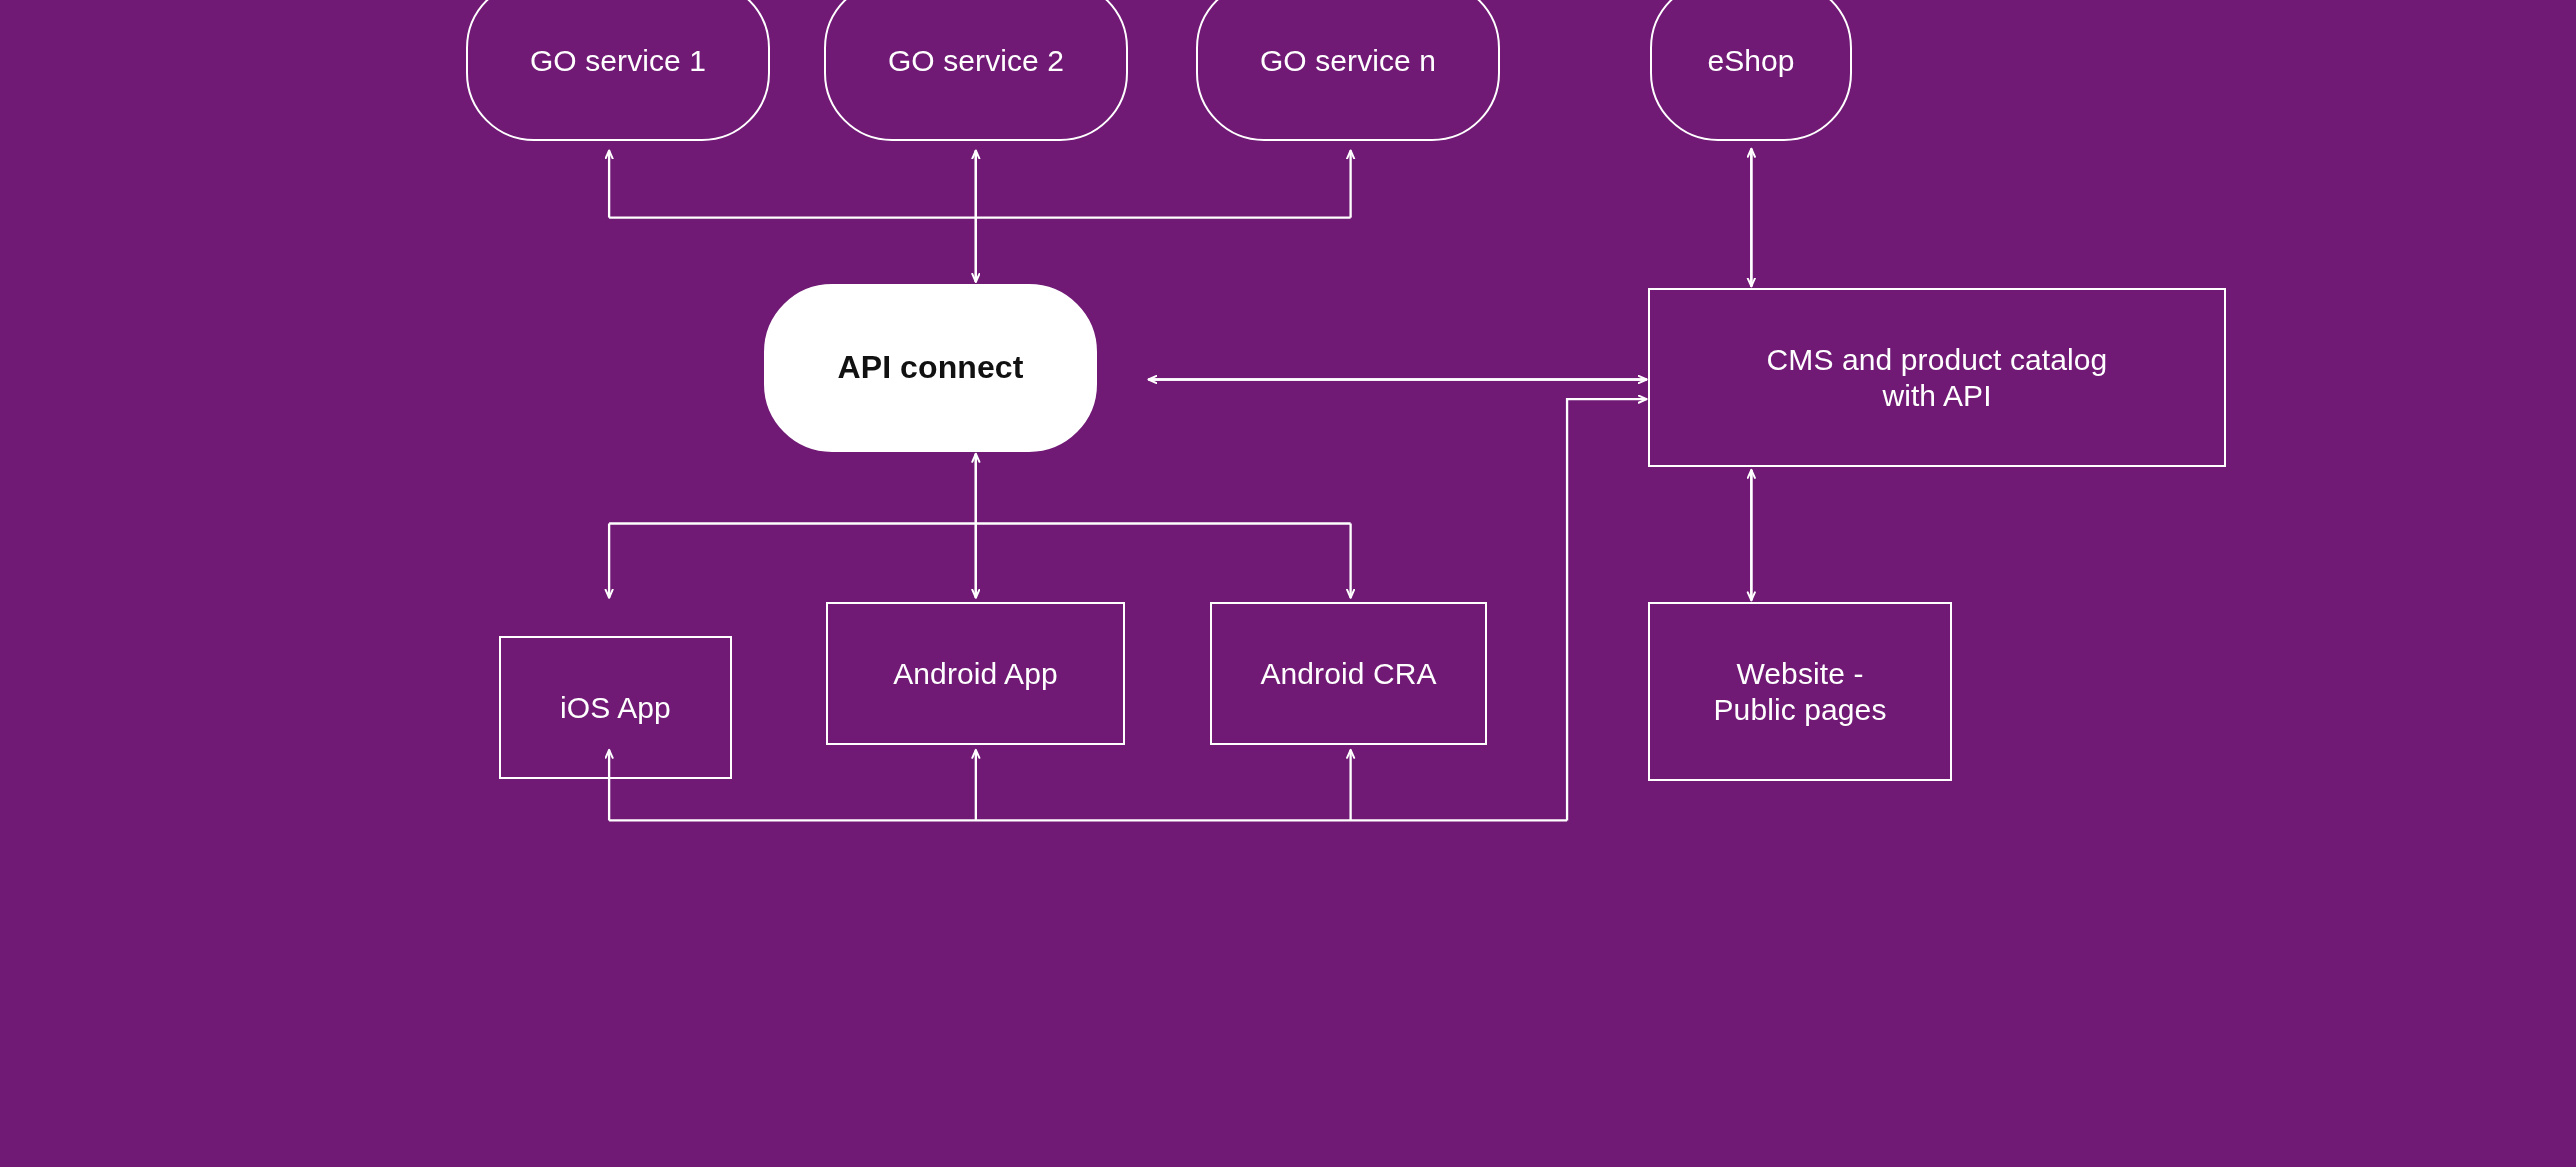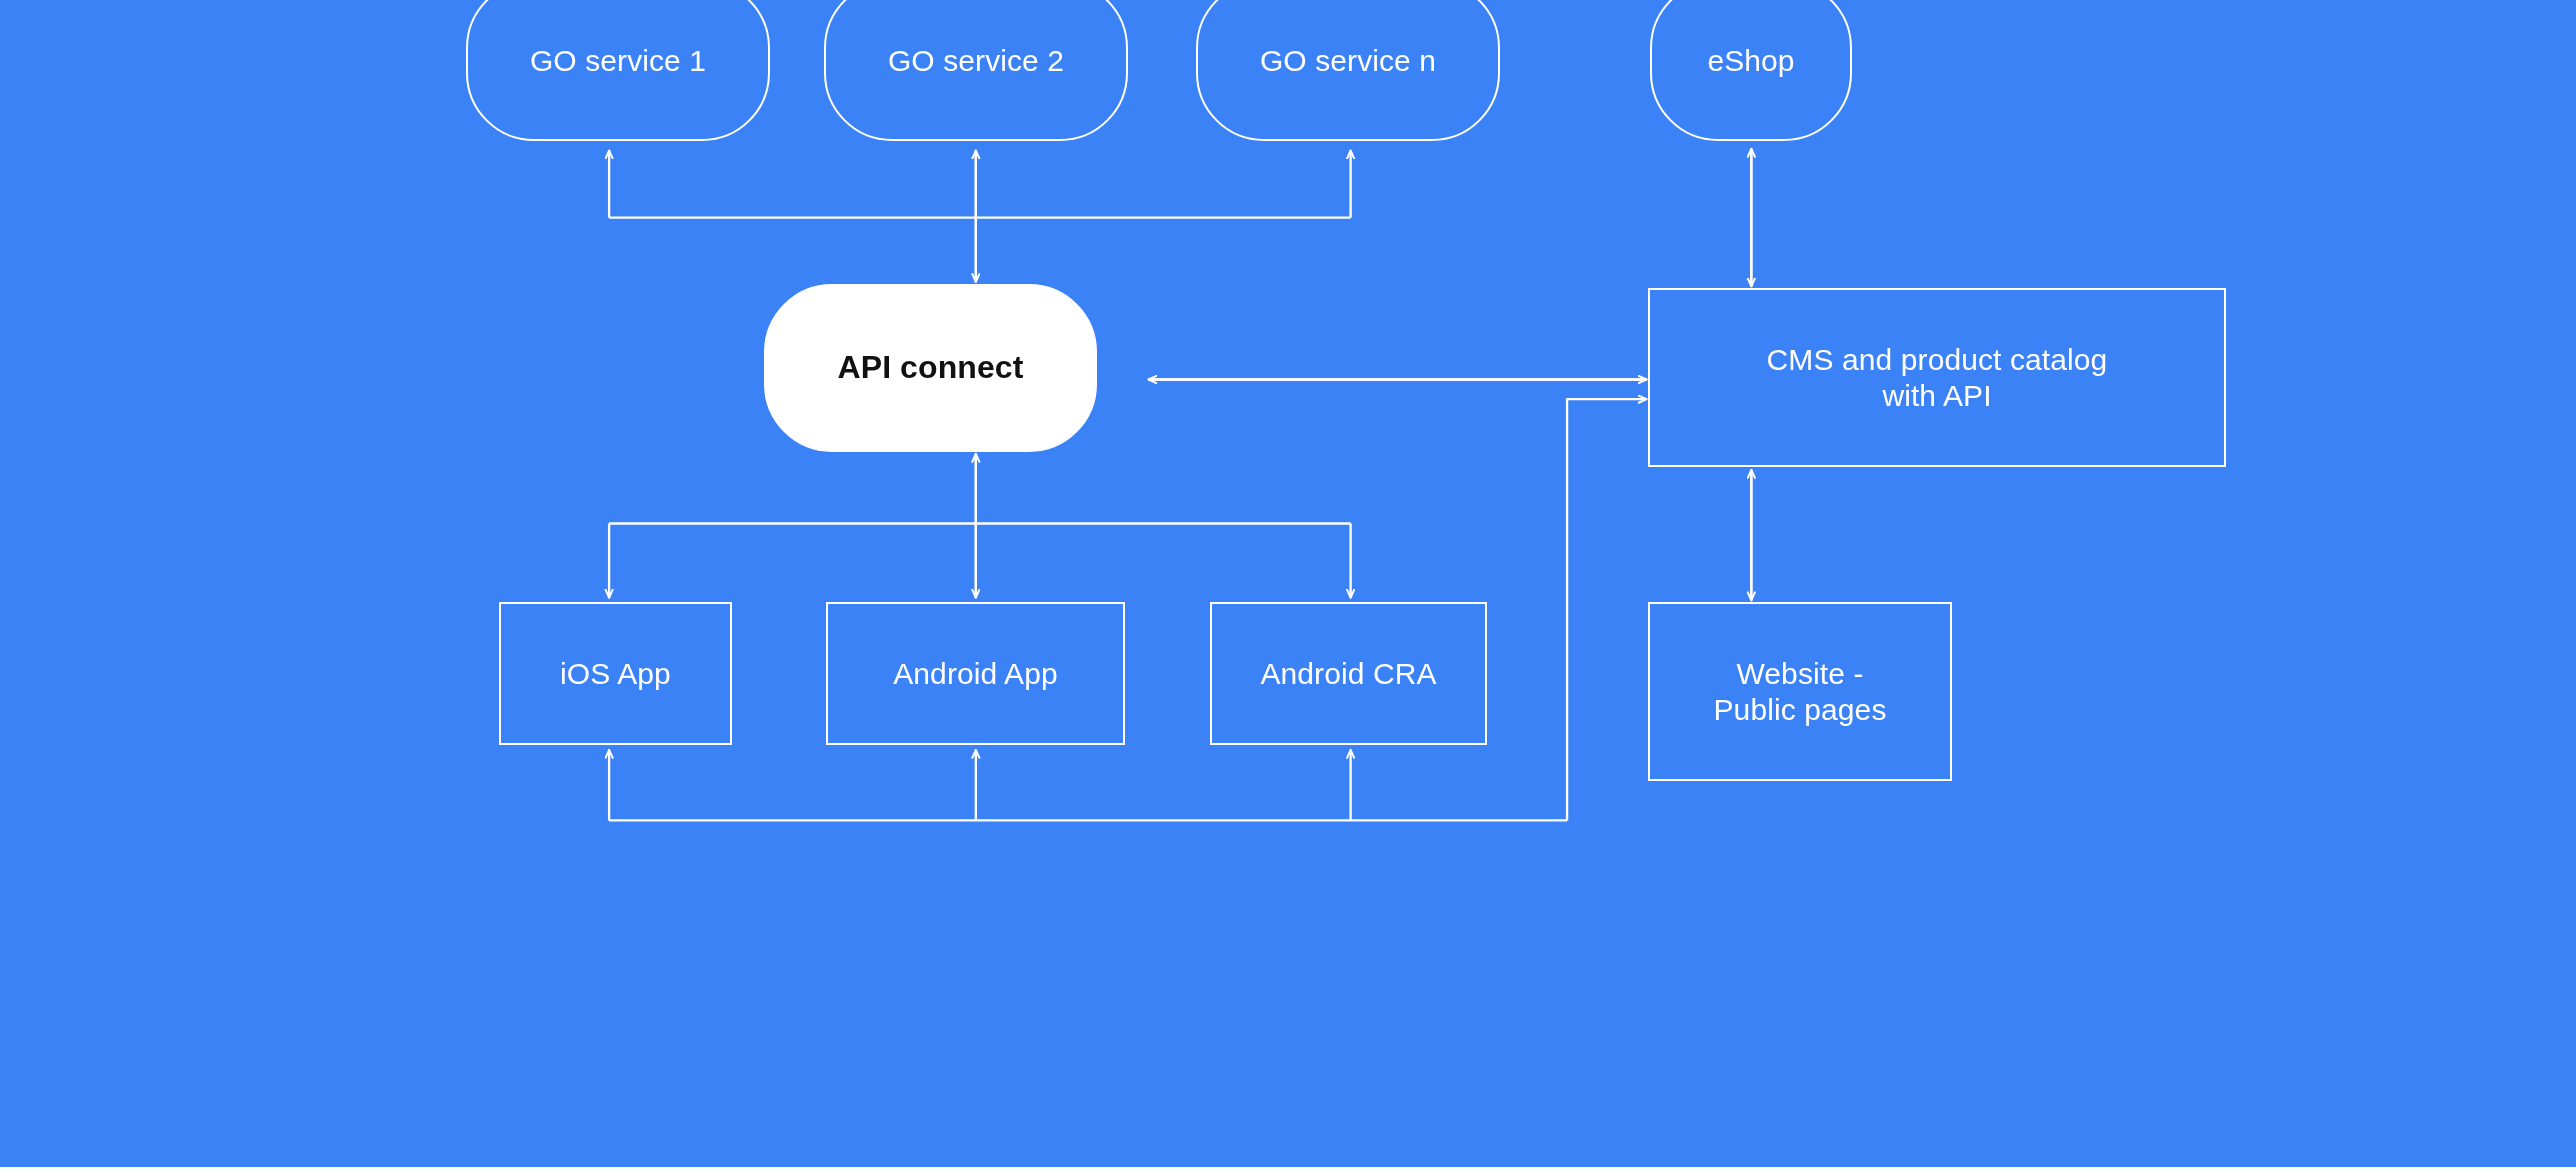--- a/index.html
+++ b/index.html
@@ -7,21 +7,21 @@
     padding: 0;
     background: #ffffff;
   }
   body {
     font-family: "Liberation Sans", sans-serif;
   }
   #canvas {
     position: relative;
     width: 2576px;
     height: 1174px;
-    background: #3b82f6;
+    background: #701a75;
     overflow: hidden;
   }
   #edges {
     position: absolute;
     left: 0;
     top: 0;
     width: 2576px;
     height: 1174px;
   }
   .node {
@@ -113,21 +113,21 @@
 
   <div class="node pill" style="left:1196px; top:-19.7px; width:304px; height:161px; font-size:30px;">GO service n</div>
 
   <div class="node pill" style="left:1650px; top:-19.7px; width:202px; height:161px; font-size:30px;">eShop</div>
 
   <div class="node pill filled" style="left:764px; top:284px; width:333px; height:168px; font-size:32px;">API connect</div>
 
   <div class="node rect" style="left:1648px; top:288px; width:578px; height:179px; font-size:30px;">CMS and product catalog
 with API</div>
 
-  <div class="node rect" style="left:499px; top:602px; width:233px; height:143px; font-size:30px;">iOS App</div>
+  <div class="node rect" style="left:499px; top:636px; width:233px; height:143px; font-size:30px;">iOS App</div>
 
   <div class="node rect" style="left:826px; top:602px; width:299px; height:143px; font-size:30px;">Android App</div>
 
   <div class="node rect" style="left:1210px; top:602px; width:277px; height:143px; font-size:30px;">Android CRA</div>
 
   <div class="node rect" style="left:1648px; top:602px; width:304px; height:179px; font-size:30px;">Website -
 Public pages</div>
 
   <div class="bottom-strip"></div>
 

